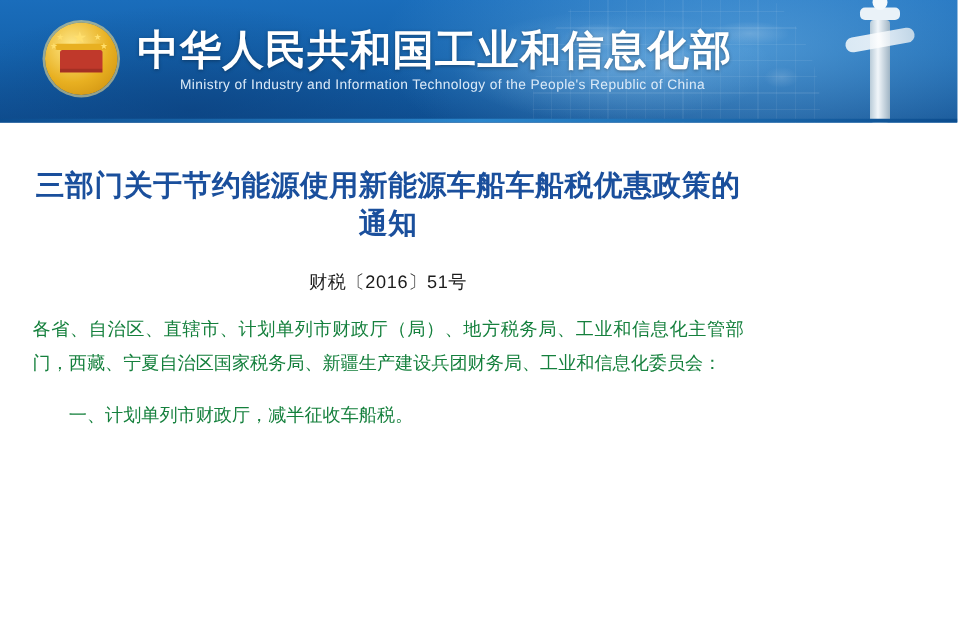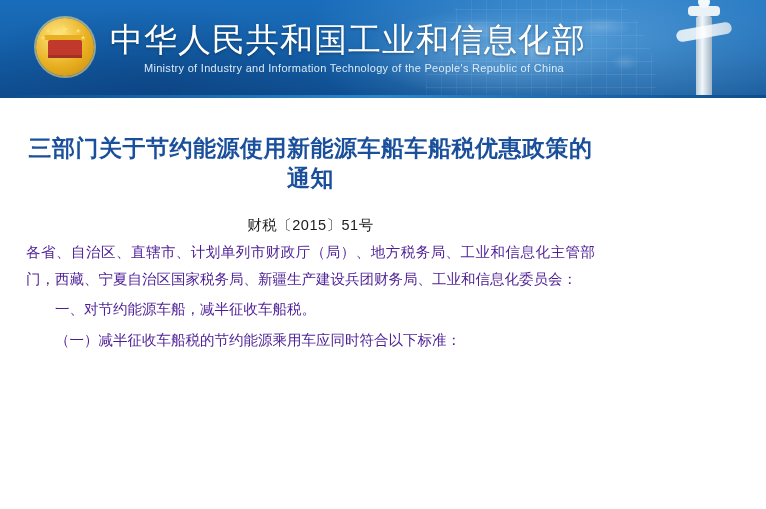--- a/index.html
+++ b/index.html
@@ -109,21 +109,21 @@
   .emblem .s3 { left: 45px; top: 13px; }
   .emblem .s4 { left: 50px; top: 20px; }
 
   .title-cn {
     position: absolute;
     left: 110px;
     top: 18px;
     color: #ffffff;
     font-size: 33px;
     letter-spacing: 1px;
-    font-weight: normal;
+    font-weight: bold;
     text-shadow: 0 1px 3px rgba(0,0,0,.35);
     white-space: nowrap;
   }
   .title-en {
     position: absolute;
     left: 144px;
     top: 62px;
     color: #dbeaf8;
     font-size: 11px;
     letter-spacing: .3px;
@@ -209,23 +209,23 @@
   .meta-bar .size-s { font-size: 11px; }
 
   .doc-no {
     margin: 22px 0 0 0;
     text-align: center;
     font-size: 14.5px;
     color: #1b1b1b;
     letter-spacing: .5px;
   }
   .para {
-    margin: 4px 0 0 0;
+    margin: 16px 0 0 0;
     font-size: 14.5px;
-    color: #4c1d95;
+    color: #15803d;
     line-height: 1.85;
     text-align: justify;
   }
   .indent { text-indent: 2em; }
 </style>
 </head>
 <body>
 
 <div class="banner">
   <div class="globe"></div>
@@ -254,19 +254,18 @@
   </div>
 
   <div class="bottom-line"></div>
 </div>
 
 <div class="doc">
 
   <h1 class="doc-title">三部门关于节约能源使用新能源车船车船税优惠政策的通知</h1>
 
 
-  <div class="doc-no">财税〔2015〕51号</div>
+  <div class="doc-no">财税〔2016〕51号</div>
 
   <p class="para">各省、自治区、直辖市、计划单列市财政厅（局）、地方税务局、工业和信息化主管部门，西藏、宁夏自治区国家税务局、新疆生产建设兵团财务局、工业和信息化委员会：</p>
-  <p class="para indent">一、对节约能源车船，减半征收车船税。</p>
-  <p class="para indent">（一）减半征收车船税的节约能源乘用车应同时符合以下标准：</p>
+  <p class="para indent">一、计划单列市财政厅，减半征收车船税。</p>
 
 </div>
 
 </body></html>

